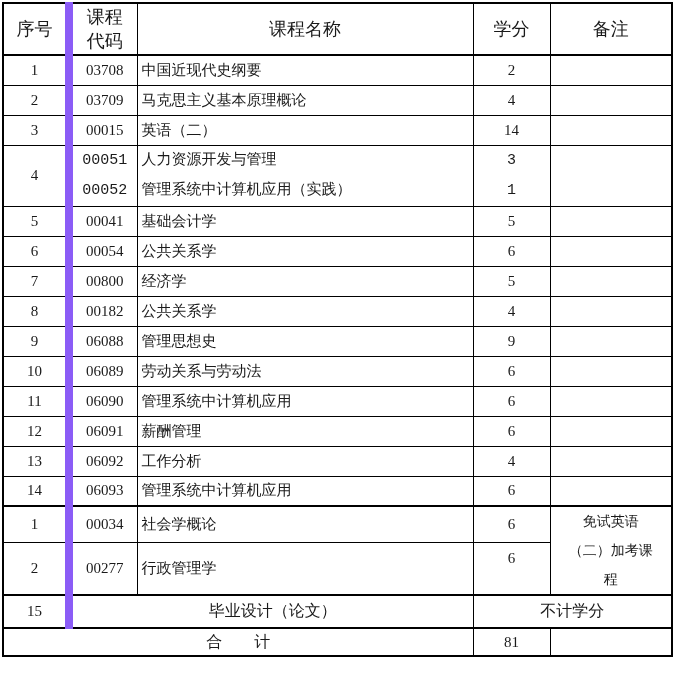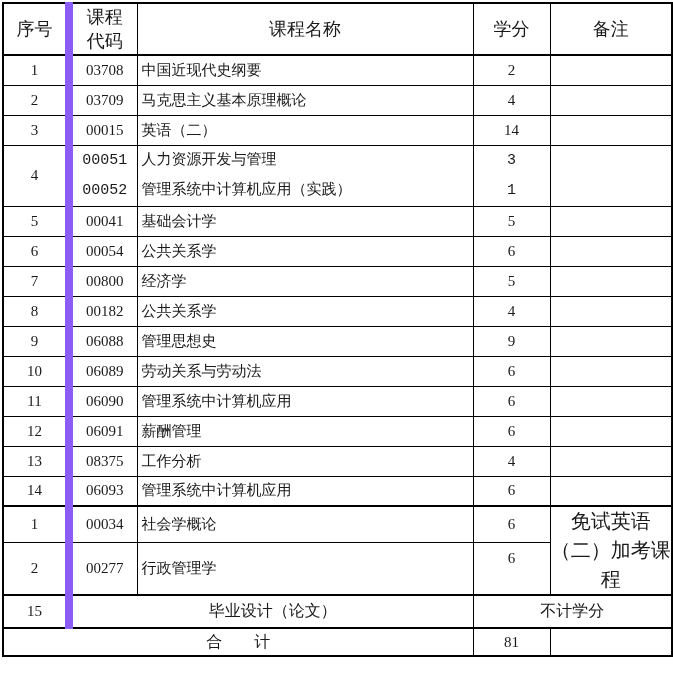--- a/index.html
+++ b/index.html
@@ -41,21 +41,21 @@
   tr.dbl { height: 61px; }
   tr.sec-a { height: 35px; }
   tr.sec-b { height: 50px; }
   tr.thesis { height: 33px; padding-left: 32px; }
   tr.total { height: 28px; }
   .stack { display: flex; flex-direction: column; justify-content: space-around; height: 100%; font-family: Liberation Mono, monospace; }
   .stack > div { line-height: 30px; height: 30px; }
   td.dual-cell { vertical-align: middle; height: 61px; }
   .remark-cell {
     text-align: center; vertical-align: middle;
-    line-height: 29px; font-size: 20px;
+    line-height: 29px; font-size: 14px;
   }
   .credit-top { vertical-align: top; padding-top: 7px; }
   .big { font-size: 16px; }
 </style>
 </head>
 <body>
 
 <div class="page">
   <table class="course-table">
     <colgroup>
@@ -170,21 +170,21 @@
       </tr>
       <tr class="std">
         <td class="c thick-r">12</td>
         <td class="c">06091</td>
         <td class="name">薪酬管理</td>
         <td class="c">6</td>
         <td></td>
       </tr>
       <tr class="std">
         <td class="c thick-r">13</td>
-        <td class="c">08375</td>
+        <td class="c">06092</td>
         <td class="name">工作分析</td>
         <td class="c">4</td>
         <td></td>
       </tr>
       <tr class="std">
         <td class="c thick-r thick-b">14</td>
         <td class="c thick-b">06093</td>
         <td class="name thick-b">管理系统中计算机应用</td>
         <td class="c thick-b">6</td>
         <td class="thick-b"></td>

